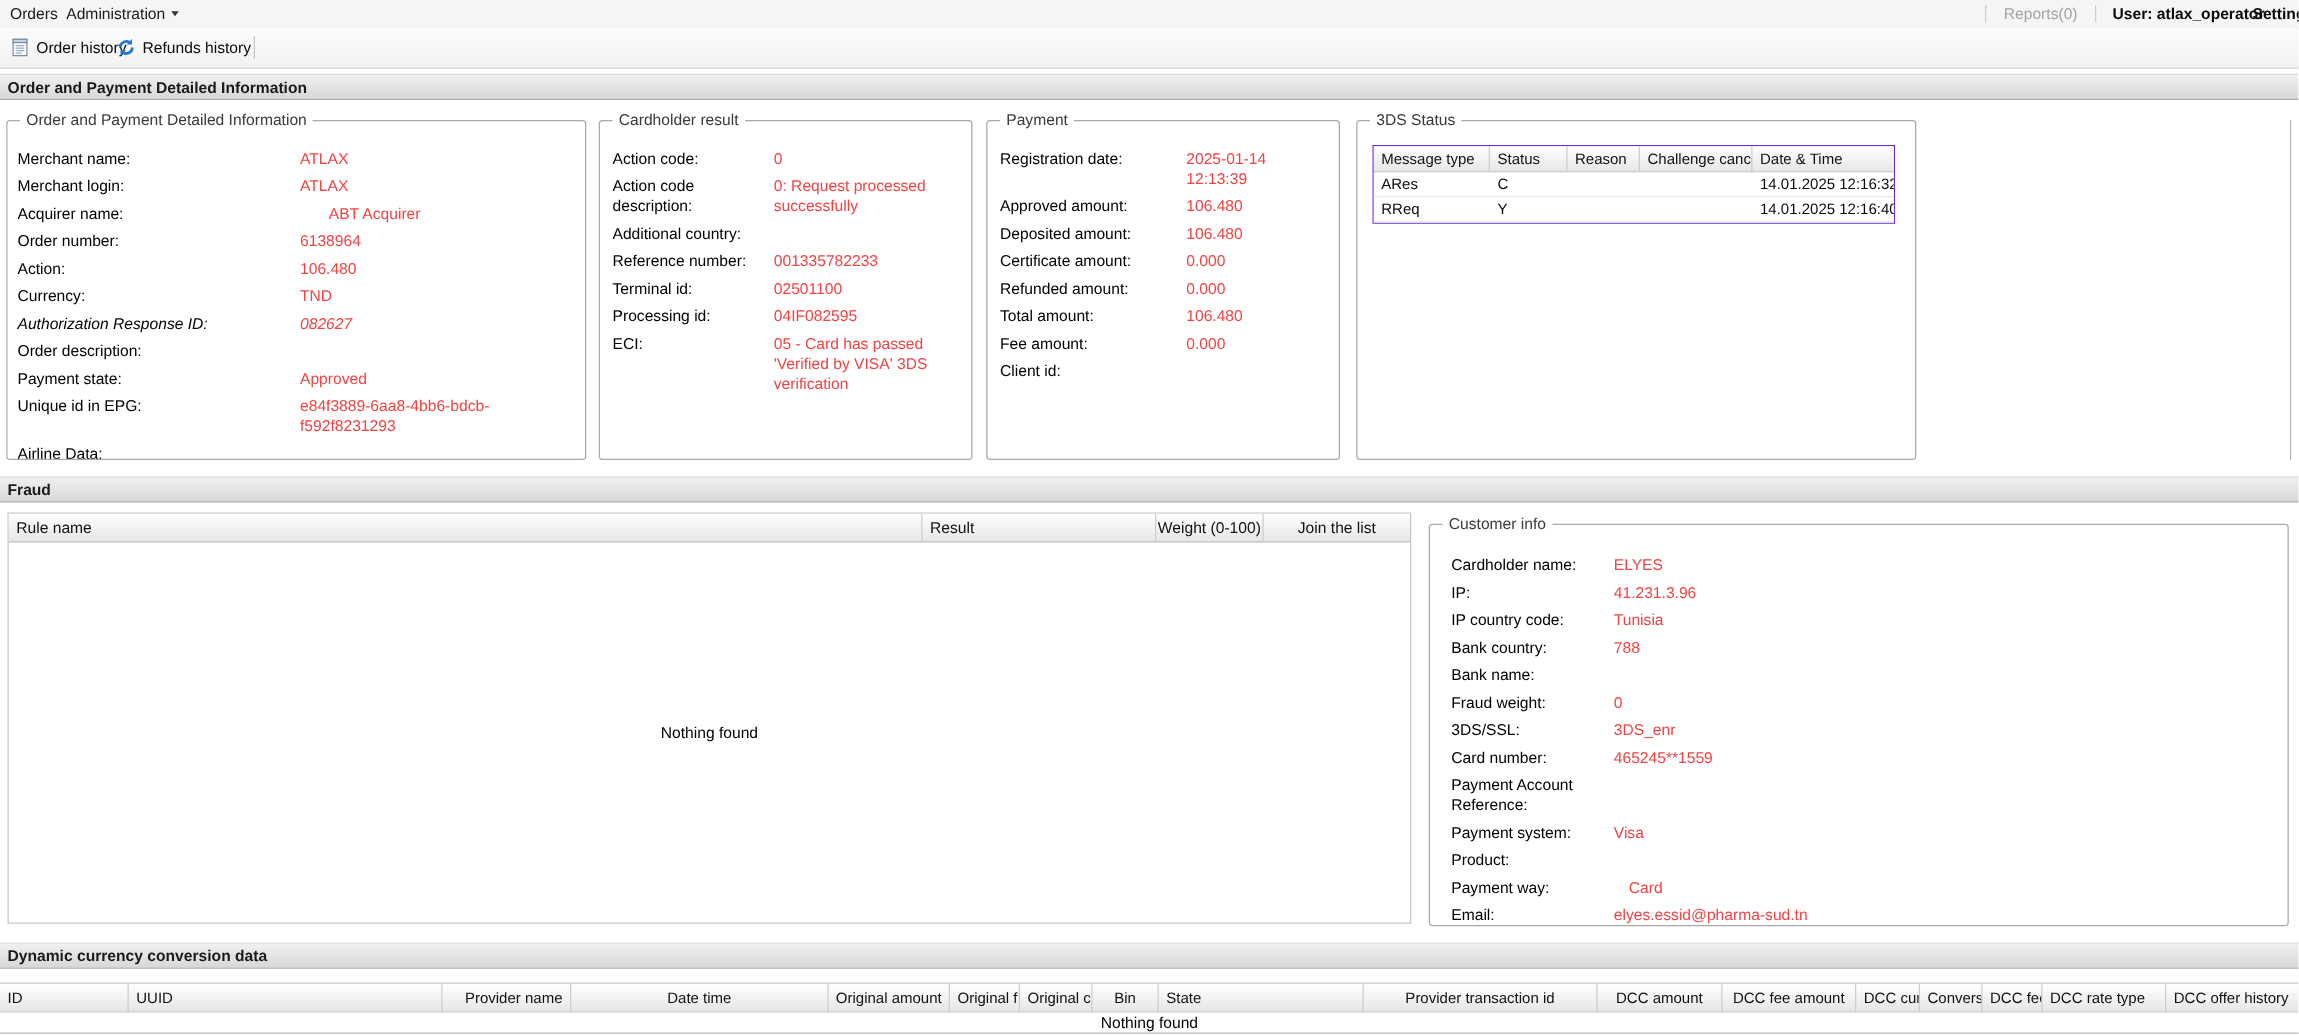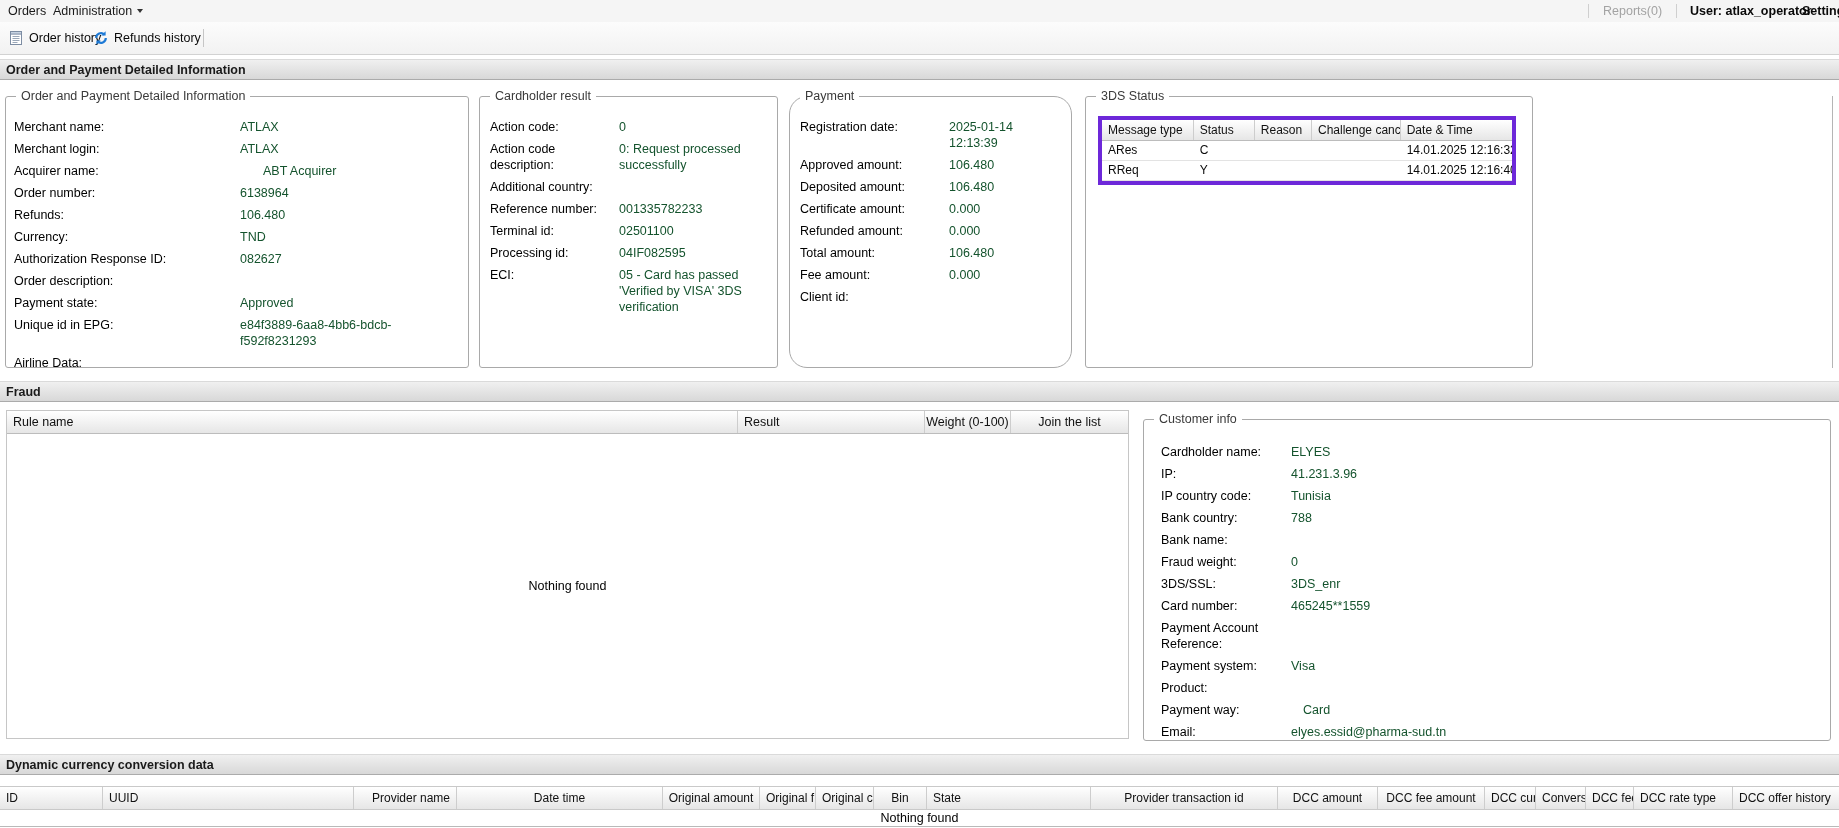--- a/index.html
+++ b/index.html
@@ -29,31 +29,31 @@
                font-weight:bold;color:#1a1a1a;padding-left:6px;
                background:linear-gradient(#f0f0f0,#d8d8d8);
                border-top:1px solid #dadada;border-bottom:1px solid #ababab;}
 
   
   .fieldset{position:absolute;border:1px solid #a9a9a9;border-radius:3px;background:#fff;box-sizing:border-box;}
   .legend{position:absolute;top:-8px;left:10px;background:#fff;padding:0 5px;color:#3a3a3a;white-space:nowrap;}
   .kv-body{position:absolute;left:0;right:0;top:0;bottom:0;overflow:hidden;}
   .kv-row{display:flex;margin-bottom:6px;line-height:16px;min-height:16px;}
   .kv-label{flex:0 0 auto;color:#000;}
-  .kv-value{flex:1 1 auto;color:#14532d;word-wrap:break-word;padding-right:8px;}
+  .kv-value{flex:1 1 auto;color:#ef4444;word-wrap:break-word;padding-right:8px;}
 
   
   .t-head{display:flex;background:linear-gradient(#ffffff,#e6e6e6);border-bottom:1px solid #bcbcbc;}
   .t-th{box-sizing:border-box;border-right:1px solid #cdcdcd;padding:3px 0 0 6px;
         white-space:nowrap;overflow:hidden;color:#111;}
   .t-th:last-child{border-right:none;}
   .t-row{display:flex;background:#fff;border-bottom:1px solid #e3e3e3;}
   .t-td{box-sizing:border-box;padding:2px 0 0 6px;white-space:nowrap;overflow:hidden;}
 
-  .tds-table{position:absolute;left:12px;top:19px;width:418px;border:4px solid #6d28d9;box-sizing:border-box;background:#fff;}
+  .tds-table{position:absolute;left:12px;top:19px;width:418px;border:1px solid #6d28d9;box-sizing:border-box;background:#fff;}
   .tds-table .t-th{height:20px;font-size:12px;}
   .tds-table .t-td{height:19px;font-size:12px;}
 
   .fraud-table{position:absolute;left:6px;top:410px;width:1123px;height:329px;border:1px solid #c6c6c6;
                box-sizing:border-box;background:#fff;}
   .fraud-table .t-th{height:22px;font-size:12.5px;padding-top:4px;}
   .fraud-empty{position:absolute;left:0;right:0;top:22px;bottom:0;display:flex;align-items:center;
                justify-content:center;color:#000;}
 
   .dcc-table{position:absolute;left:0;top:786px;width:1839px;box-sizing:border-box;}
@@ -119,28 +119,28 @@
         </div>
         <div class="kv-row" style="padding-left: 8px; gap: 23px;">
           <div class="kv-label" style="width: 226px;">Acquirer name:</div>
           <div class="kv-value">ABT Acquirer</div>
         </div>
         <div class="kv-row" style="padding-left: 8px;">
           <div class="kv-label" style="width: 226px;">Order number:</div>
           <div class="kv-value">6138964</div>
         </div>
         <div class="kv-row" style="padding-left: 8px;">
-          <div class="kv-label" style="width: 226px;">Refunds:</div>
+          <div class="kv-label" style="width: 226px;">Action:</div>
           <div class="kv-value">106.480</div>
         </div>
         <div class="kv-row" style="padding-left: 8px;">
           <div class="kv-label" style="width: 226px;">Currency:</div>
           <div class="kv-value">TND</div>
         </div>
-        <div class="kv-row" style="padding-left: 8px;">
+        <div class="kv-row" style="padding-left: 8px; font-style: italic;">
           <div class="kv-label" style="width: 226px;">Authorization Response ID:</div>
           <div class="kv-value">082627</div>
         </div>
         <div class="kv-row" style="padding-left: 8px;">
           <div class="kv-label" style="width: 226px;">Order description:</div>
           <div class="kv-value"></div>
         </div>
         <div class="kv-row" style="padding-left: 8px;">
           <div class="kv-label" style="width: 226px;">Payment state:</div>
           <div class="kv-value">Approved</div>
@@ -183,21 +183,21 @@
           <div class="kv-label" style="width: 129px;">Processing id:</div>
           <div class="kv-value">04IF082595</div>
         </div>
         <div class="kv-row" style="padding-left: 10px;">
           <div class="kv-label" style="width: 129px;">ECI:</div>
           <div class="kv-value">05 - Card has passed 'Verified by VISA' 3DS verification</div>
         </div>
       </div>
   </div>
 
-  <div class="fieldset" style="left:789px;top:96px;width:283px;height:272px;border-radius:18px;">
+  <div class="fieldset" style="left:789px;top:96px;width:283px;height:272px;">
     <div class="legend">Payment</div>
     <div class="kv-body" style="padding-top:22px;">
         <div class="kv-row" style="padding-left: 10px;">
           <div class="kv-label" style="width: 149px;">Registration date:</div>
           <div class="kv-value">2025-01-14 12:13:39</div>
         </div>
         <div class="kv-row" style="padding-left: 10px;">
           <div class="kv-label" style="width: 149px;">Approved amount:</div>
           <div class="kv-value">106.480</div>
         </div>

